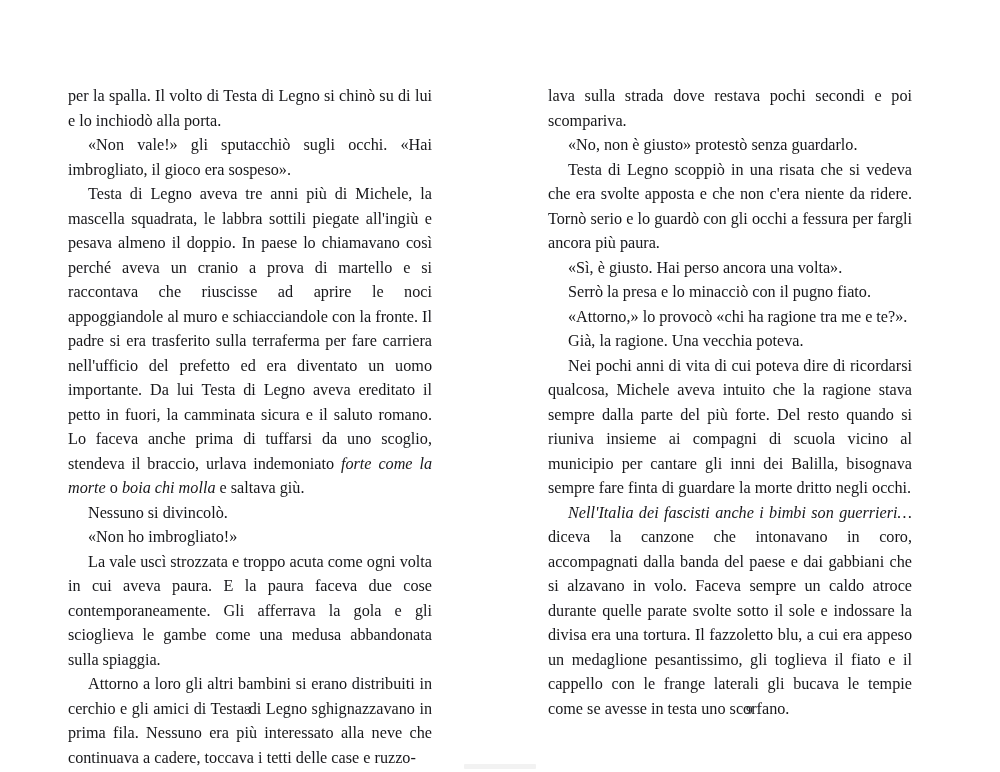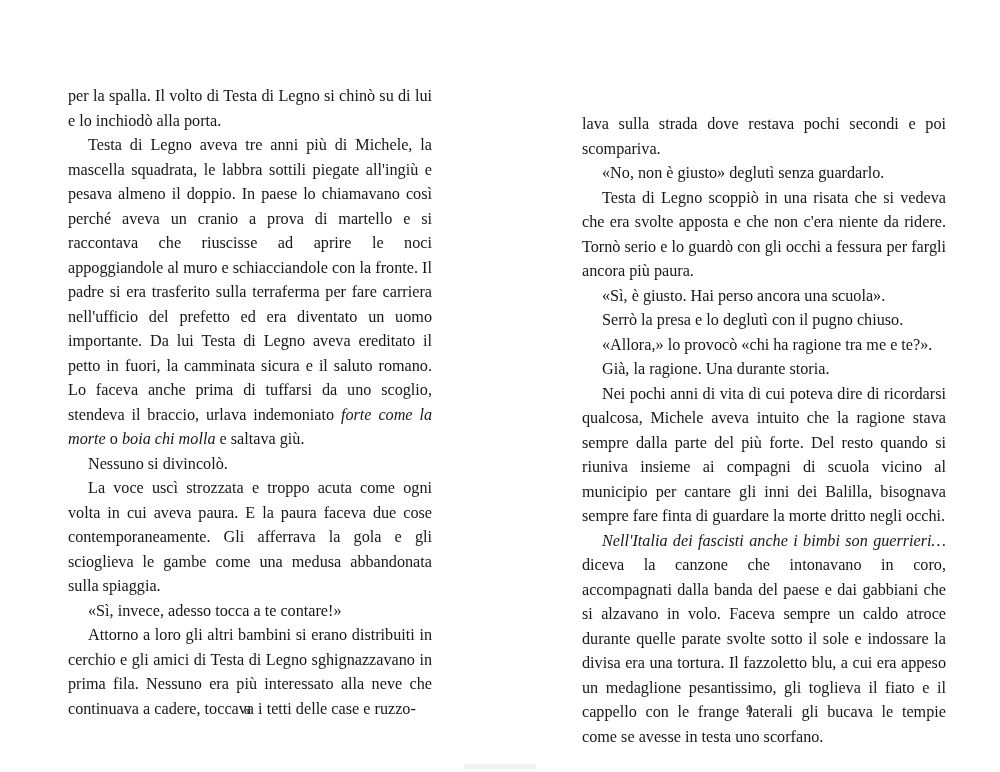--- a/index.html
+++ b/index.html
@@ -39,21 +39,21 @@
     top: 84px;
     width: 364px;
     font-size: 16.2px;
     line-height: 24.5px;
     text-align: justify;
     text-justify: inter-word;
     hyphens: manual;
     color: #17171a;
   }
   .page-left  .text-block { left: 68px; }
-  .page-right .text-block { left: 82px; margin-top: 28px; }
+  .page-right .text-block { left: 48px; }
 
   .text-block p {
     margin: 0;
     text-indent: 20px;
   }
   .text-block p.no-indent {
     text-indent: 0;
   }
   .text-block i,
   .text-block em {
@@ -84,38 +84,39 @@
   }
 </style>
 </head>
 <body>
 
 <div class="spread">
 
   <div class="page page-left">
     <div class="text-block">
         <p class="no-indent"><span>per la spalla. Il volto di Testa di Legno si chinò su di lui e lo inchiodò alla porta.</span></p>
+        <p><span>«Non vale!» gli sputacchiò sugli occhi. «Hai imbrogliato, il gioco era sospeso».</span></p>
         <p><span>Testa di Legno aveva tre anni più di Michele, la mascella squadrata, le labbra sottili piegate all'ingiù e pesava almeno il doppio. In paese lo chiamavano così perché aveva un cranio a prova di martello e si raccontava che riuscisse ad aprire le noci appoggiandole al muro e schiacciandole con la fronte. Il padre si era trasferito sulla terraferma per fare carriera nell'ufficio del prefetto ed era diventato un uomo importante. Da lui Testa di Legno aveva ereditato il petto in fuori, la camminata sicura e il saluto romano. Lo faceva anche prima di tuffarsi da uno scoglio, stendeva il braccio, urlava indemoniato </span><i>forte come la morte</i><span> o </span><i>boia chi molla</i><span> e saltava giù.</span></p>
         <p><span>Nessuno si divincolò.</span></p>
-        <p><span>La voce uscì strozzata e troppo acuta come ogni volta in cui aveva paura. E la paura faceva due cose contemporaneamente. Gli afferrava la gola e gli scioglieva le gambe come una medusa abbandonata sulla spiaggia.</span></p>
-        <p><span>«Sì, invece, adesso tocca a te contare!»</span></p>
+        <p><span>«Non ho imbrogliato!»</span></p>
+        <p><span>La vale uscì strozzata e troppo acuta come ogni volta in cui aveva paura. E la paura faceva due cose contemporaneamente. Gli afferrava la gola e gli scioglieva le gambe come una medusa abbandonata sulla spiaggia.</span></p>
         <p><span>Attorno a loro gli altri bambini si erano distribuiti in cerchio e gli amici di Testa di Legno sghignazzavano in prima fila. Nessuno era più interessato alla neve che continuava a cadere, toccava i tetti delle case e ruzzo-</span></p>
       </div>
     <div class="folio">8</div>
   </div>
 
   <div class="page page-right">
     <div class="text-block">
         <p class="no-indent"><span>lava sulla strada dove restava pochi secondi e poi scompariva.</span></p>
-        <p><span>«No, non è giusto» deglutì senza guardarlo.</span></p>
+        <p><span>«No, non è giusto» protestò senza guardarlo.</span></p>
         <p><span>Testa di Legno scoppiò in una risata che si vedeva che era svolte apposta e che non c'era niente da ridere. Tornò serio e lo guardò con gli occhi a fessura per fargli ancora più paura.</span></p>
-        <p><span>«Sì, è giusto. Hai perso ancora una scuola».</span></p>
-        <p><span>Serrò la presa e lo deglutì con il pugno chiuso.</span></p>
-        <p><span>«Allora,» lo provocò «chi ha ragione tra me e te?».</span></p>
-        <p><span>Già, la ragione. Una durante storia.</span></p>
+        <p><span>«Sì, è giusto. Hai perso ancora una volta».</span></p>
+        <p><span>Serrò la presa e lo minacciò con il pugno fiato.</span></p>
+        <p><span>«Attorno,» lo provocò «chi ha ragione tra me e te?».</span></p>
+        <p><span>Già, la ragione. Una vecchia poteva.</span></p>
         <p><span>Nei pochi anni di vita di cui poteva dire di ricordarsi qualcosa, Michele aveva intuito che la ragione stava sempre dalla parte del più forte. Del resto quando si riuniva insieme ai compagni di scuola vicino al municipio per cantare gli inni dei Balilla, bisognava sempre fare finta di guardare la morte dritto negli occhi.</span></p>
         <p><i>Nell'Italia dei fascisti anche i bimbi son guerrieri…</i><span> diceva la canzone che intonavano in coro, accompagnati dalla banda del paese e dai gabbiani che si alzavano in volo. Faceva sempre un caldo atroce durante quelle parate svolte sotto il sole e indossare la divisa era una tortura. Il fazzoletto blu, a cui era appeso un medaglione pesantissimo, gli toglieva il fiato e il cappello con le frange laterali gli bucava le tempie come se avesse in testa uno scorfano.</span></p>
       </div>
     <div class="folio">9</div>
   </div>
 
   <div class="scan-smudge"></div>
 
 </div>
 

